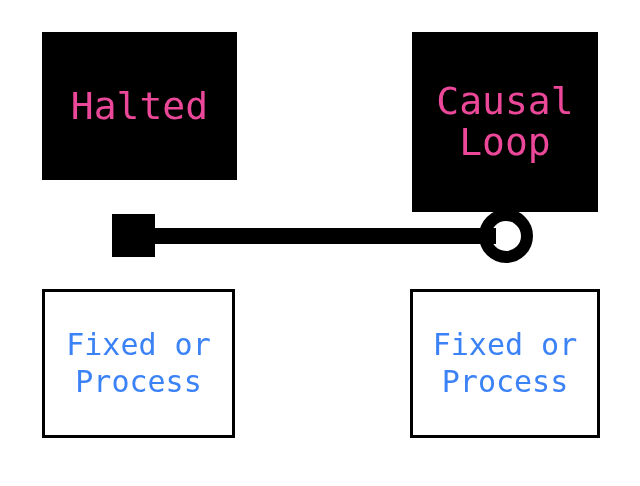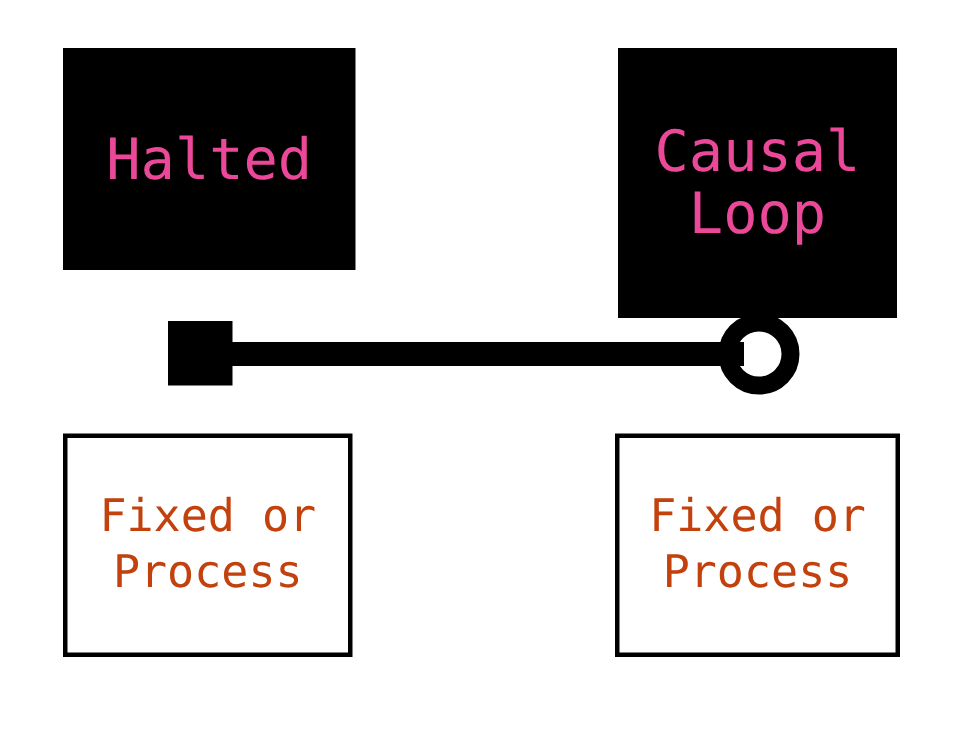--- a/index.html
+++ b/index.html
@@ -68,21 +68,21 @@
   .outline-box {
     position: absolute;
     background: #ffffff;
     border: 3px solid #000000;
     box-sizing: border-box;
     display: flex;
     align-items: center;
     justify-content: center;
   }
   .outline-box .outline-label {
-    color: #c2410c;
+    color: #3b82f6;
     font-family: "DejaVu Sans Mono", "Liberation Mono", monospace;
     font-size: 30px;
     font-weight: normal;
     line-height: 1.22;
     text-align: center;
     white-space: pre-line;
   }
 
   #box-left-fixed-process {
     left: 42px;

